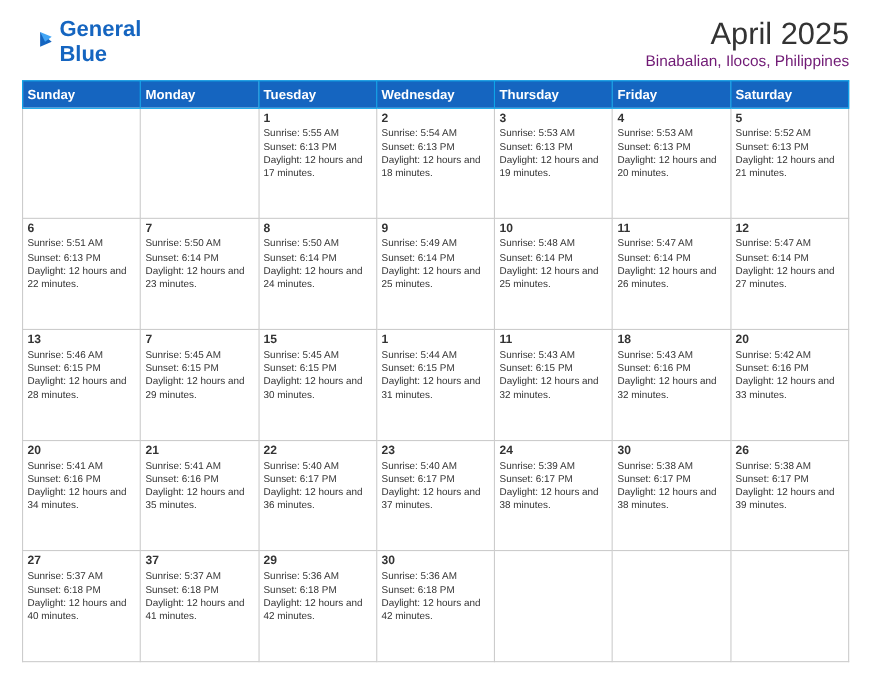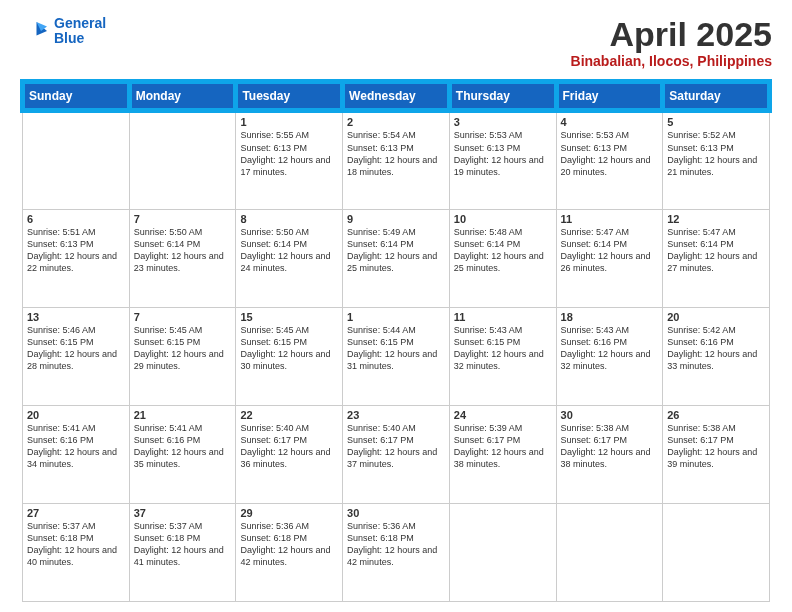--- a/index.html
+++ b/index.html
@@ -22,58 +22,57 @@
       justify-content: space-between;
       align-items: flex-start;
       margin-bottom: 10px;
     }
     .logo {
       display: flex;
       align-items: center;
       gap: 4px;
     }
     .logo-text {
-      font-size: 14px;
+      font-size: 20px;
       font-weight: bold;
       line-height: 1.1;
       color: #000;
     }
     .logo-text .blue { color: #1565c0; }
     .logo-icon {
       width: 30px;
       height: 30px;
     }
     .header-right {
       text-align: right;
     }
     .month-title {
-      font-size: 34px;
-      font-weight: bold;
+      font-size: 28px;
+      font-weight: normal;
       color: #333;
       line-height: 1.1;
     }
     .location {
       font-size: 14px;
-      color: #b91c1c;
-      font-weight: bold;
+      color: #701a75;
     }
     .calendar {
       flex: 1;
       border-collapse: collapse;
       width: 100%;
       table-layout: fixed;
     }
     .calendar th {
       background: #1565c0;
       color: #fff;
       font-size: 12px;
       font-weight: bold;
       padding: 5px 4px;
       text-align: left;
-      border: 5px solid #0ea5e9;
+      border: 1px solid #0ea5e9;
     }
     .calendar td {
       border: 1px solid #ccc;
       vertical-align: top;
       padding: 3px 4px;
       font-size: 9.5px;
       color: #333;
       width: 14.28%;
       height: 82px;
     }

